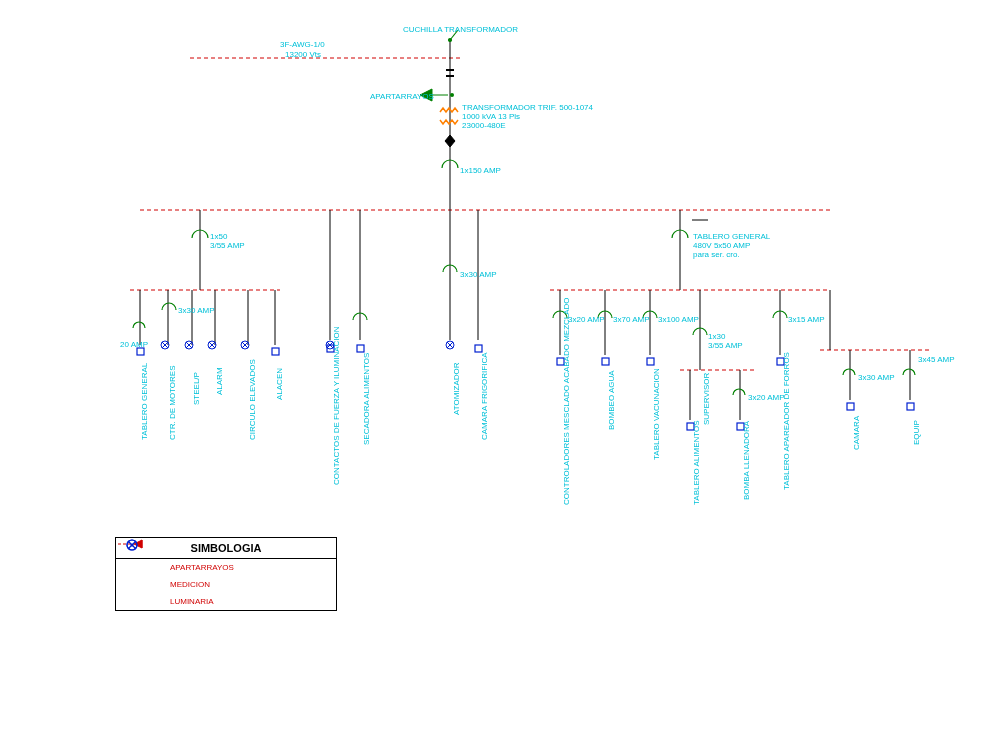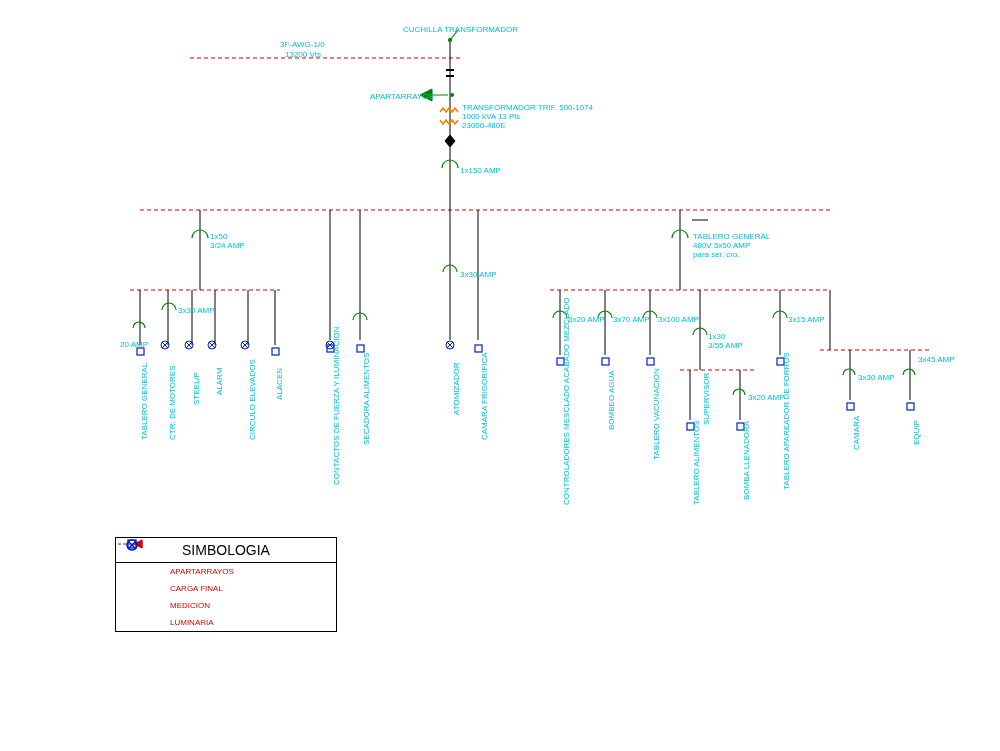--- a/index.html
+++ b/index.html
@@ -1,21 +1,21 @@
 <!DOCTYPE html>
 <html><head>
 <meta charset="utf-8">
 <style>
   html,body{margin:0;padding:0;width:1000px;height:751px;background:#fff;font-family:Arial,Helvetica,sans-serif;overflow:hidden}
   .stage{position:relative;width:1000px;height:751px}
   .t{position:absolute;color:#00c0d8;font-size:8px;line-height:9px;white-space:pre}
   .vlabel{transform:rotate(-90deg);transform-origin:left top}
   svg{position:absolute;left:0;top:0}
   .legend{position:absolute;border:1px solid #000}
-  .legend .hd{text-align:center;font-weight:normal;font-size:14px;padding:4px 0;border-bottom:1px solid #000;color:#000}
+  .legend .hd{text-align:center;font-weight:bold;font-size:11px;padding:4px 0;border-bottom:1px solid #000;color:#000}
   .legend .row{display:flex;align-items:center;padding:4px 8px;gap:10px}
   .legend .row .sym{width:36px;display:flex;justify-content:center}
   .legend .row .lb{font-size:8px;color:#d00000}
 </style>
 </head>
 <body>
 <div class="stage">
 
 <svg width="1000" height="751">
 
@@ -168,21 +168,21 @@
 <div class="t" style="left:280px;top:40px">3F-AWG-1/0</div>
 <div class="t" style="left:285px;top:50px">13200 Vts</div>
 <div class="t" style="left:403px;top:25px">CUCHILLA TRANSFORMADOR</div>
 <div class="t" style="left:370px;top:92px">APARTARRAYOS</div>
 <div class="t" style="left:462px;top:103px">TRANSFORMADOR TRIF. 500-1074</div>
 <div class="t" style="left:462px;top:112px">1000 kVA 13 Pls</div>
 <div class="t" style="left:462px;top:121px">23000-480E</div>
 <div class="t" style="left:460px;top:166px">1x150 AMP</div>
 
 <div class="t" style="left:210px;top:232px">1x50
-3/24 AMP</div>
+3/55 AMP</div>
 <div class="t" style="left:178px;top:306px">3x30 AMP</div>
 <div class="t" style="left:120px;top:340px">20 AMP</div>
 <div class="t vlabel" style="left:140px;top:440px">TABLERO GENERAL</div>
 <div class="t vlabel" style="left:168px;top:440px">CTR. DE MOTORES</div>
 <div class="t vlabel" style="left:192px;top:405px">STEEL/P</div>
 <div class="t vlabel" style="left:215px;top:395px">ALARM</div>
 <div class="t vlabel" style="left:248px;top:440px">CIRCULO ELEVADOS</div>
 <div class="t vlabel" style="left:275px;top:400px">ALACEN</div>
 
 <div class="t vlabel" style="left:332px;top:485px">CONTACTOS DE FUERZA Y ILUMINACION</div>
@@ -221,28 +221,20 @@
     <div class="sym">
           <svg width="34" height="12">
             <g stroke="#d00000" fill="#d00000">
               <line x1="2" y1="6" x2="18" y2="6" stroke-dasharray="3 2"></line>
               <polygon points="18,6 26,2 26,10"></polygon>
               <line x1="26" y1="2" x2="26" y2="10"></line>
             </g>
           </svg>
         </div>
     <div class="lb">APARTARRAYOS</div>
-  </div>
-  <div class="row">
-    <div class="sym">
-          <svg width="34" height="12">
-            <rect x="12" y="2" width="8" height="8" stroke="#0020d0" fill="none" stroke-width="1.3"></rect>
-          </svg>
-        </div>
-    <div class="lb">CARGA FINAL</div>
   </div>
   <div class="row">
     <div class="sym">
           <svg width="34" height="14">
             <circle cx="16" cy="7" r="5" stroke="#0020d0" fill="none" stroke-width="1.2"></circle>
             <circle cx="16" cy="7" r="1.5" fill="#0020d0"></circle>
           </svg>
         </div>
     <div class="lb">MEDICION</div>
   </div>

